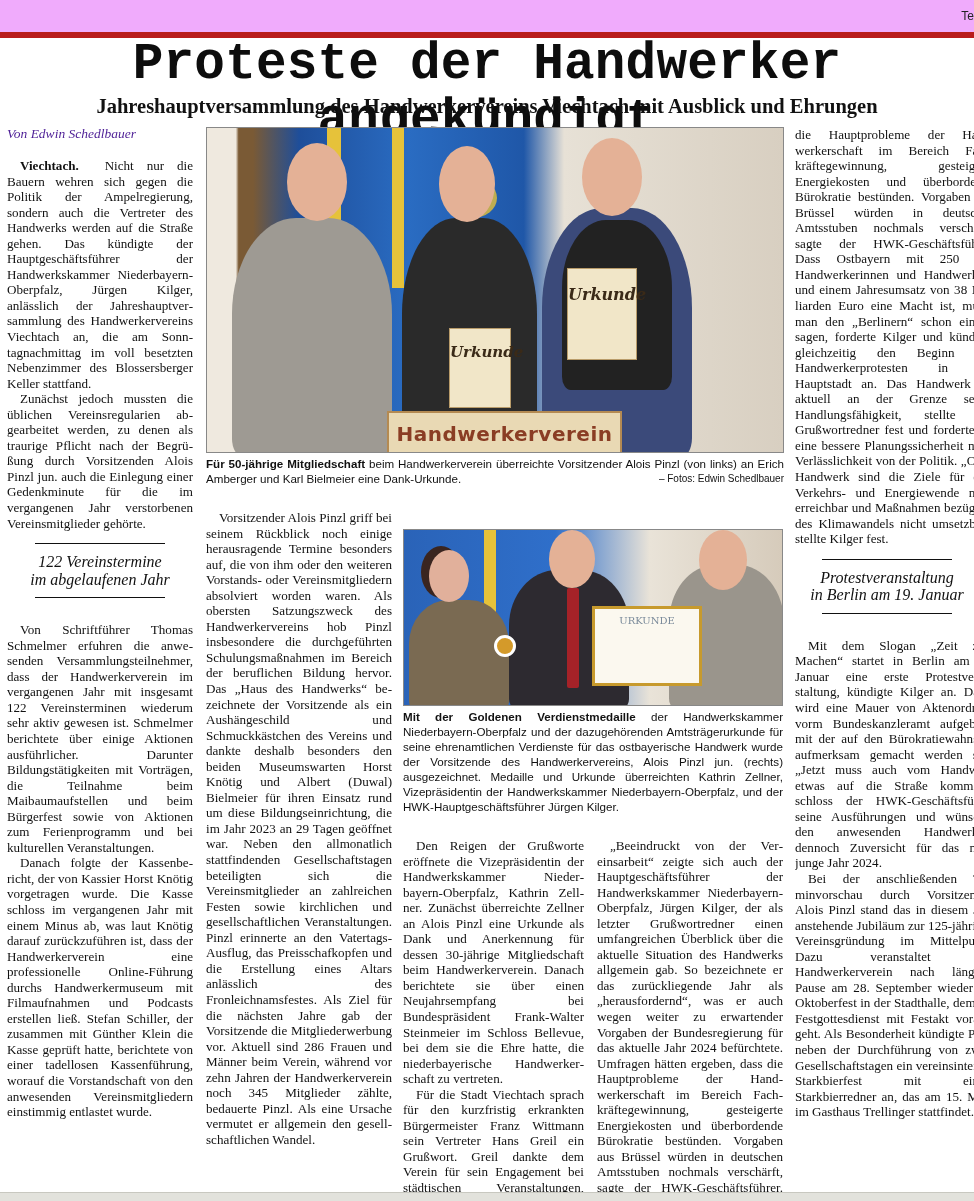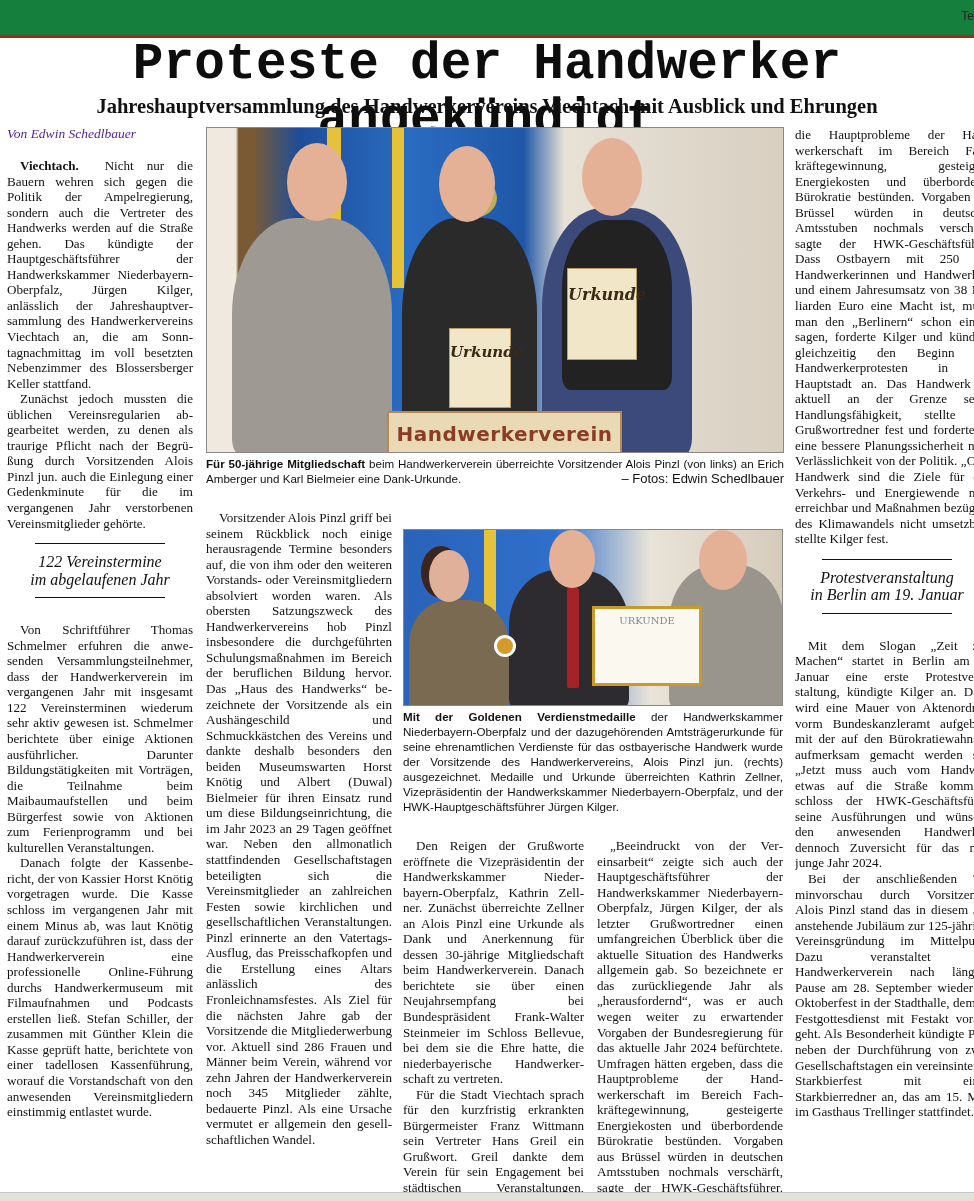--- a/index.html
+++ b/index.html
@@ -1,18 +1,18 @@
 <!DOCTYPE html>
 <html><head>
 <meta charset="utf-8">
 <style>
   * { box-sizing: border-box; margin: 0; padding: 0; }
   html, body { width: 974px; height: 1201px; overflow: hidden; background: #ffffff; }
   body { position: relative; font-family: "DejaVu Serif", serif; color: #111; }
-  .topbar { position: absolute; left: 0; top: 0; width: 974px; height: 38px; background: #15803d; border-bottom: 3px solid #b91c1c; }
+  .topbar { position: absolute; left: 0; top: 0; width: 974px; height: 38px; background: #f0abfc; border-bottom: 6px solid #b91c1c; }
   .topbar .tab { position: absolute; right: 0; top: 9px; font-family: "Liberation Sans", sans-serif; font-size: 12px; color: #222; }
   .headline { position: absolute; left: 0; top: 37px; width: 974px; text-align: center; font-family: Liberation Mono, monospace; font-size: 51px; line-height: 56px; letter-spacing: 0.2px; color: #0d0d0d; }
   .subhead { position: absolute; left: 0; top: 94px; width: 974px; text-align: center; font-family: "Liberation Serif", serif; font-size: 20.5px; line-height: 24px; color: #111; }
   .byline { position: absolute; left: 7px; top: 126px; font-family: "Liberation Serif", serif; font-style: italic; font-size: 13.5px; color: #4c1d95; }
   .col { position: absolute; font-family: "Liberation Serif", serif; font-size: 13.1px; line-height: 15.55px; text-align: justify; hyphens: manual; color: #111; }
   .col p { text-indent: 13px; }
   .col p.noindent { text-indent: 0; }
   .col .lead { font-weight: bold; }
   .col1 { left: 7px; top: 158px; width: 186px; }
   .col2 { left: 206px; top: 510px; width: 186px; }
@@ -28,21 +28,21 @@
   .person { position: absolute; border-radius: 40% 40% 8% 8%; }
   .head { position: absolute; border-radius: 50%; background: #e4b196; }
   .cert { position: absolute; background: #f1e6c8; border: 1px solid #b99c6a; }
   .cert-label { position: absolute; width: 100%; text-align: center; font-family: "DejaVu Serif", serif; font-style: italic; font-weight: bold; color: #3a2a18; }
   .sign { position: absolute; left: 180px; top: 283px; width: 235px; height: 45px; background: #e9d9b4; border: 2px solid #b48a52; }
   .sign span { display: block; text-align: center; font-family: "DejaVu Sans", sans-serif; font-weight: bold; font-size: 20px; line-height: 42px; color: #8a3d24; letter-spacing: 0.5px; }
   .flag-cross { position: absolute; background: #e6c23a; }
   .caption { position: absolute; font-family: "Liberation Sans", sans-serif; font-size: 11.6px; line-height: 15px; color: #111; text-align: justify; }
   .caption b { font-weight: bold; }
   .cap1 { left: 206px; top: 456px; width: 578px; }
-  .cap1 .credit { float: right; font-size: 13px; }
+  .cap1 .credit { float: right; font-size: 10px; }
   .cap2 { left: 403px; top: 709px; width: 380px; }
   .bottom-line { position: absolute; left: 0; top: 1192px; width: 974px; height: 9px; background: #e2e2dc; border-top: 1px solid #c8c8c0; }
 </style>
 </head>
 <body>
 
 <div class="topbar">
   <span class="tab">Te</span>
 </div>
 

